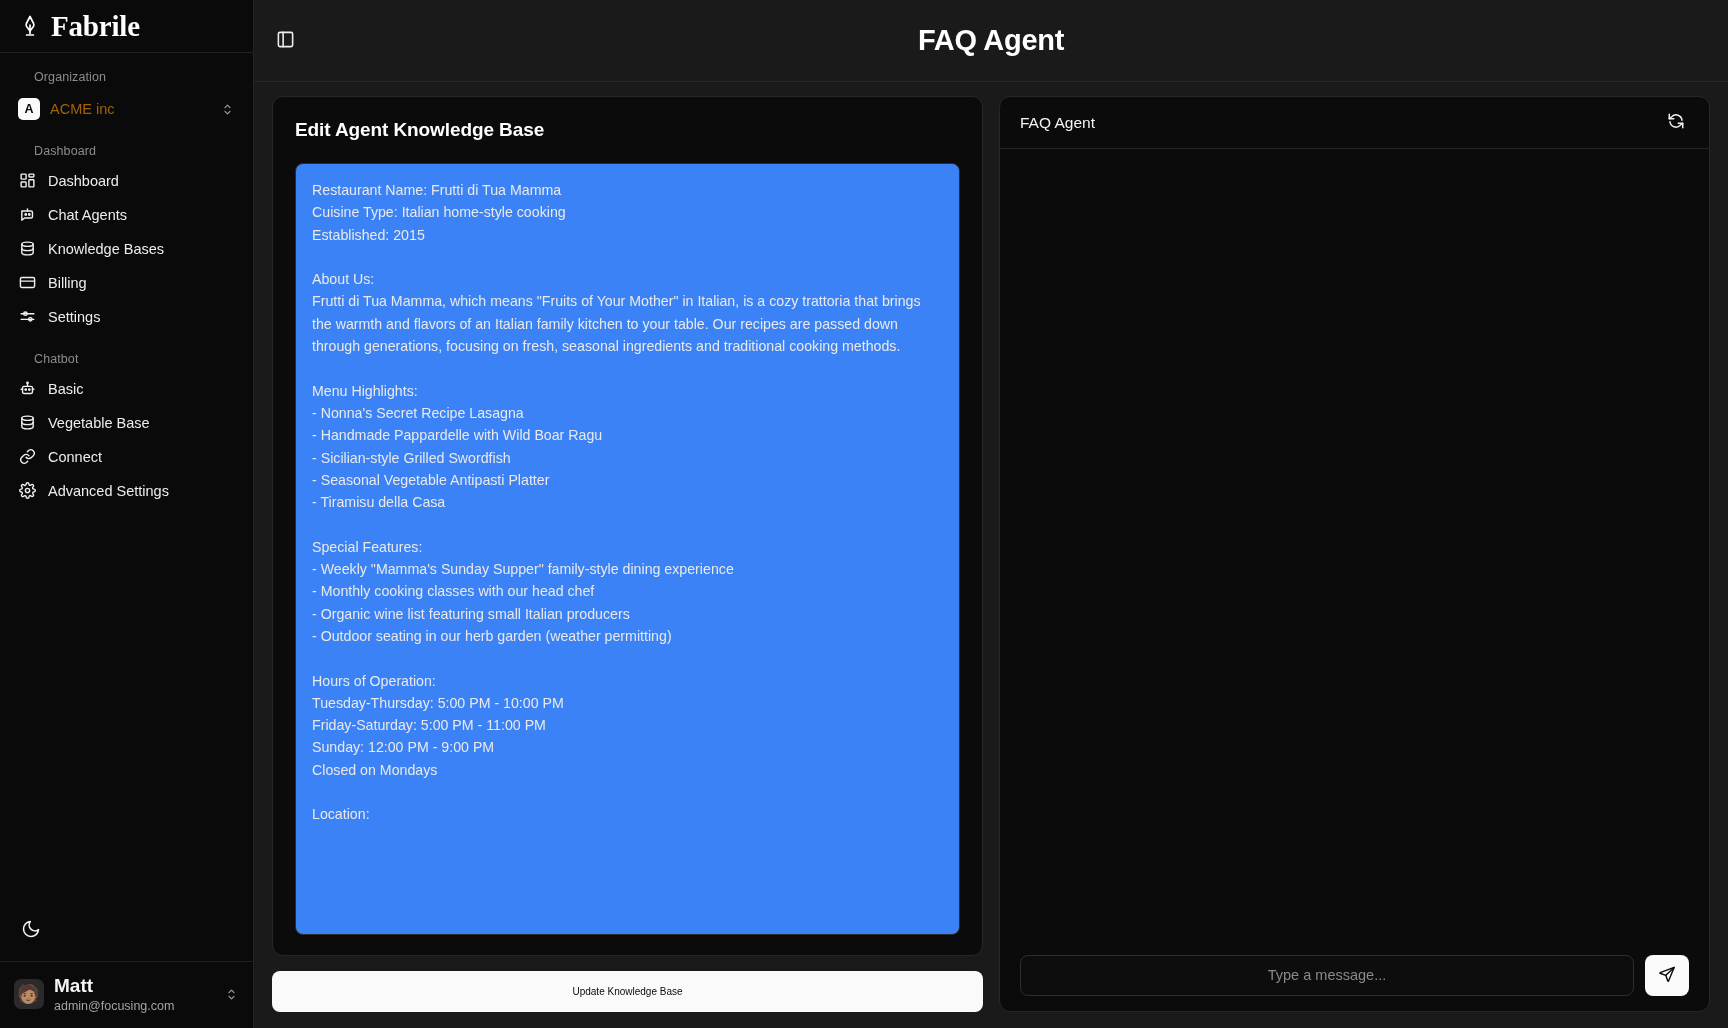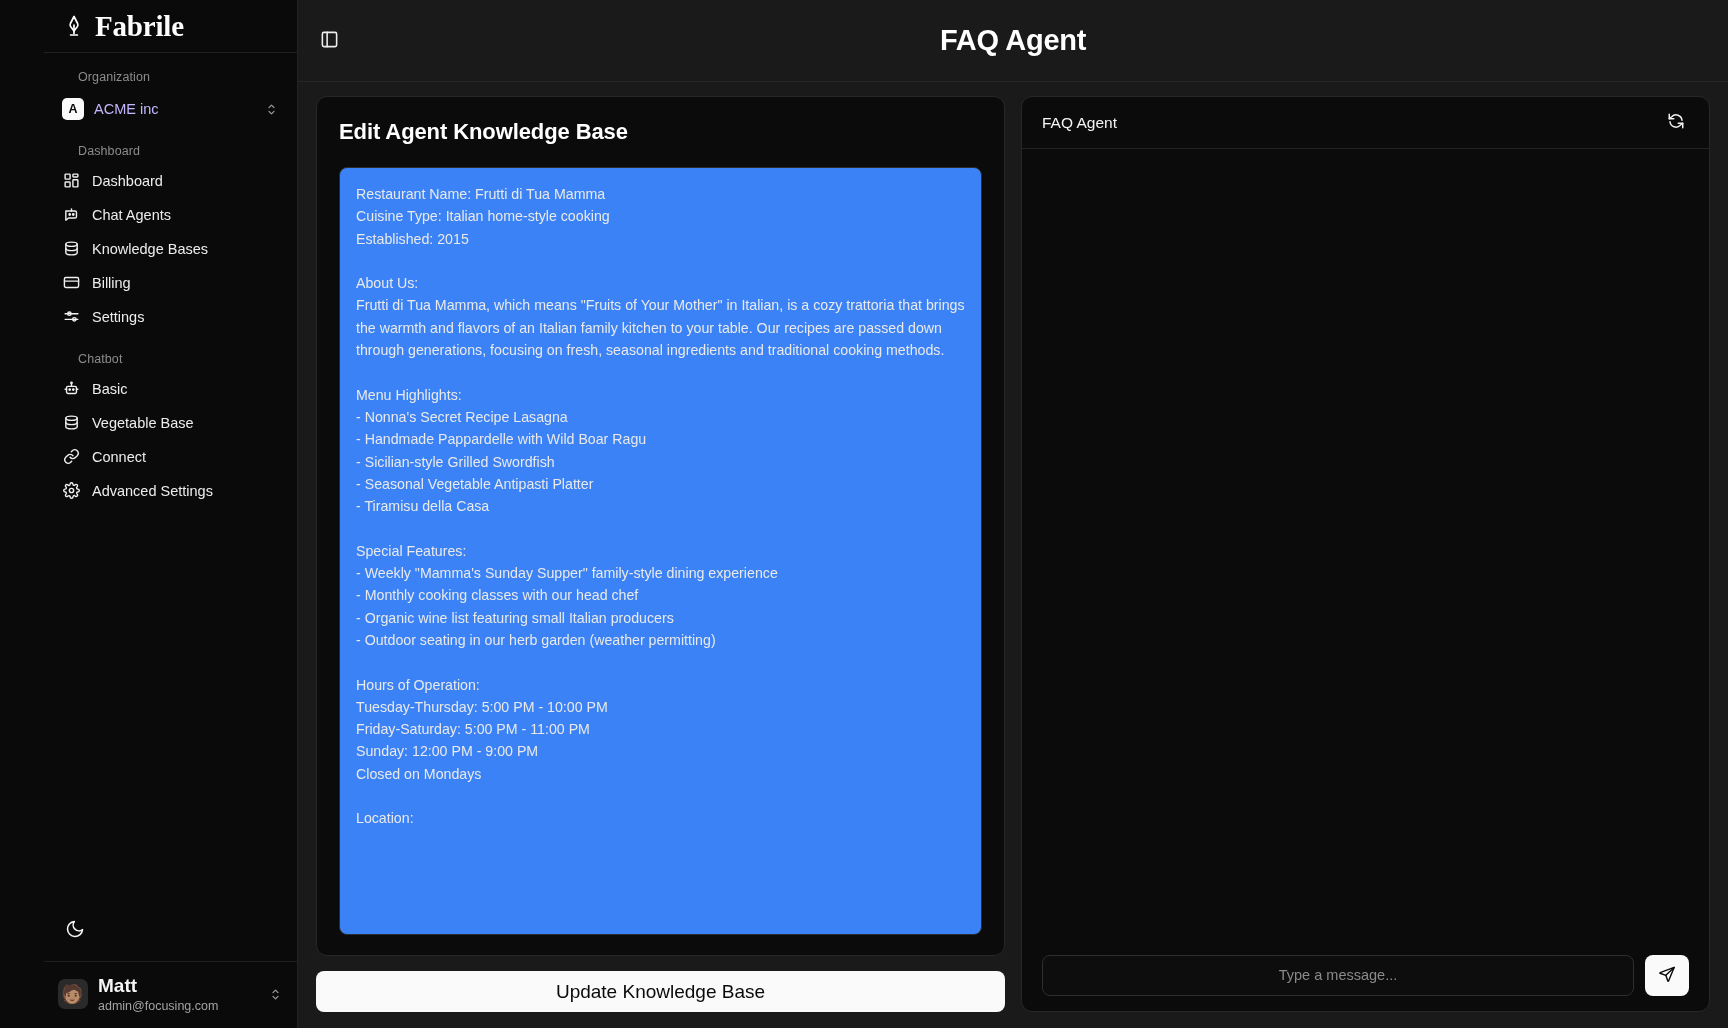--- a/index.html
+++ b/index.html
@@ -2,21 +2,21 @@
 <html><head>
 <meta charset="utf-8">
 <style>
   * { box-sizing: border-box; margin: 0; padding: 0; }
   html, body {
     width: 1728px; height: 1028px;
     background: #0a0a0a;
     font-family: "Liberation Sans", sans-serif;
     overflow: hidden;
   }
-  .app { display: flex; width: 1728px; height: 1028px; padding-left: 44px; }
+  .app { display: flex; width: 1728px; height: 1028px; }
 
   
   .sidebar {
     width: 254px; height: 1028px;
     background: #0a0a0a;
     border-right: 1px solid #232323;
     display: flex; flex-direction: column;
     flex: 0 0 254px;
   }
   .sb-brand {
@@ -41,21 +41,21 @@
     margin: 0 10px; padding: 7px 8px;
     display: flex; align-items: center; gap: 10px;
     border-radius: 7px; cursor: pointer;
   }
   .org-badge {
     width: 22px; height: 22px; border-radius: 5px;
     background: #fafafa; color: #0a0a0a;
     display: flex; align-items: center; justify-content: center;
     font-size: 12.5px; font-weight: 700; flex: 0 0 22px;
   }
-  .org-name { color: #c4b5fd; font-size: 14.5px; flex: 1; }
+  .org-name { color: #a16207; font-size: 14.5px; flex: 1; }
   .chev { color: #9a9a9a; display: flex; align-items: center; }
 
   .nav { padding: 0 10px; }
   .nav-item {
     display: flex; align-items: center; gap: 12px;
     padding: 7px 9px; margin-bottom: 3px;
     border-radius: 7px; cursor: pointer;
     color: #ededed; font-size: 14.5px;
   }
   .nav-item .ico { width: 17px; height: 17px; flex: 0 0 17px; display: flex; align-items: center; justify-content: center; color: #f0f0f0; }
@@ -119,21 +119,21 @@
   .left-col { flex: 1 1 660px; display: flex; flex-direction: column; min-width: 0; }
   .card {
     background: #0b0b0b;
     border: 1px solid #272727;
     border-radius: 11px;
     display: flex; flex-direction: column;
     min-height: 0;
   }
   .kb-card { flex: 1; padding: 22px 22px 20px 22px; overflow: hidden; }
   .kb-title {
-    color: #ffffff; font-size: 22px; font-weight: 700;
+    color: #ffffff; font-size: 19px; font-weight: 700;
     margin-bottom: 22px; letter-spacing: -0.1px;
   }
   .kb-textarea {
     flex: 1; width: 100%;
     background: #3b82f6;
     border: 1px solid #2b2b2b;
     border-radius: 8px;
     color: #e9e9e9;
     font-family: "Liberation Sans", sans-serif;
     font-size: 14.2px; line-height: 22.3px;
@@ -141,21 +141,21 @@
     resize: none; outline: none;
     overflow: hidden;
     white-space: pre-wrap;
   }
   .update-btn {
     margin-top: 15px;
     height: 41px; width: 100%;
     background: #fafafa; color: #0a0a0a;
     border: none; border-radius: 8px;
     font-family: "Liberation Sans", sans-serif;
-    font-size: 19px; font-weight: 500;
+    font-size: 10px; font-weight: 500;
     cursor: pointer;
   }
 
   
   .right-col { flex: 1 1 660px; display: flex; flex-direction: column; min-width: 0; }
   .chat-card { flex: 1; overflow: hidden; }
   .chat-head {
     height: 52px; flex: 0 0 52px;
     display: flex; align-items: center; justify-content: space-between;
     padding: 0 20px;

